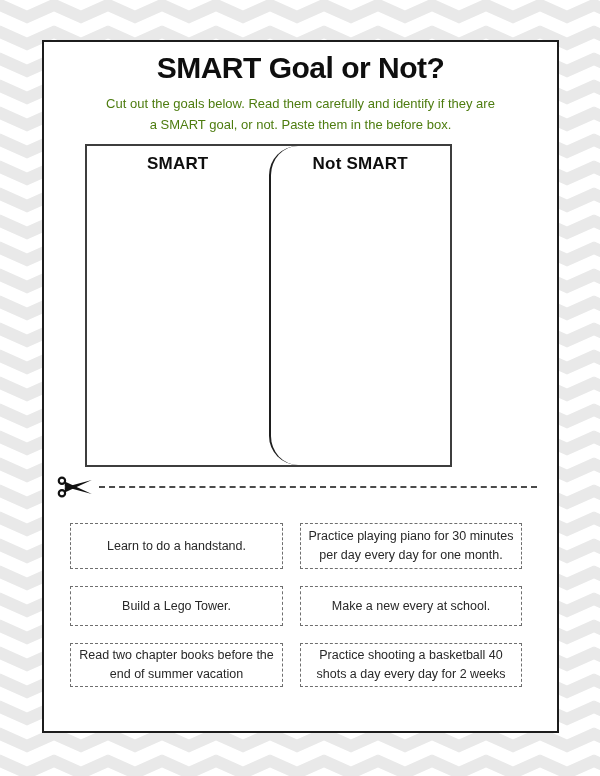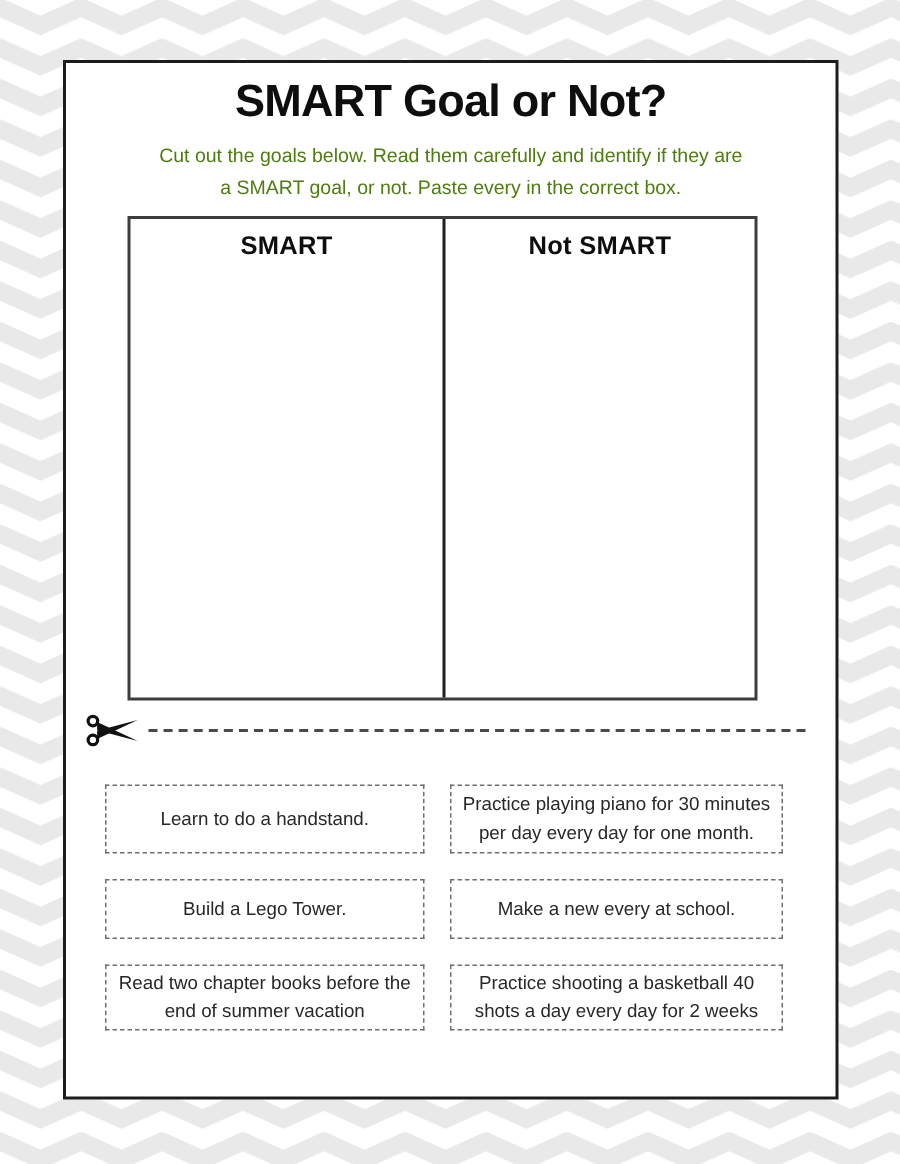--- a/index.html
+++ b/index.html
@@ -40,26 +40,26 @@
     top: 51px; left: 0; right: 0;
     text-align: center;
     font-size: 13px;
     line-height: 21px;
     color: #4d7c0f;
   }
   .instructions span { display: block; }
   .sort-table {
     position: absolute;
     left: 41px; top: 102px;
-    width: 420px; height: 323px;
+    width: 367px; height: 323px;
     border: 2px solid #3d3d3d;
     display: flex;
   }
   .sort-col { flex: 1 1 50%; }
-  .sort-col + .sort-col { border-left: 2px solid #1e1e1e; }
+  .sort-col + .sort-col { border-left: 2px solid #1e1e1e; border-radius: 29px; }
   .sort-col-header {
     padding-top: 8px;
     text-align: center;
     font-size: 17px;
     font-weight: 700;
     letter-spacing: 0.2px;
     color: #0e0e0e;
   }
   .cutline {
     position: absolute;
@@ -109,21 +109,21 @@
   </defs>
   <rect x="0" y="0" width="600" height="776" fill="url(#chev)"></rect>
 </svg>
 
 <div class="page">
 
   <h1 class="title">SMART Goal or Not?</h1>
 
   <p class="instructions">
     <span>Cut out the goals below. Read them carefully and identify if they are</span>
-    <span>a SMART goal, or not. Paste every in the correct box.</span>
+    <span>a SMART goal, or not. Paste them in the before box.</span>
   </p>
 
   <div class="sort-table">
     <div class="sort-col">
       <div class="sort-col-header">SMART</div>
     </div>
     <div class="sort-col">
       <div class="sort-col-header">Not SMART</div>
     </div>
   </div>

